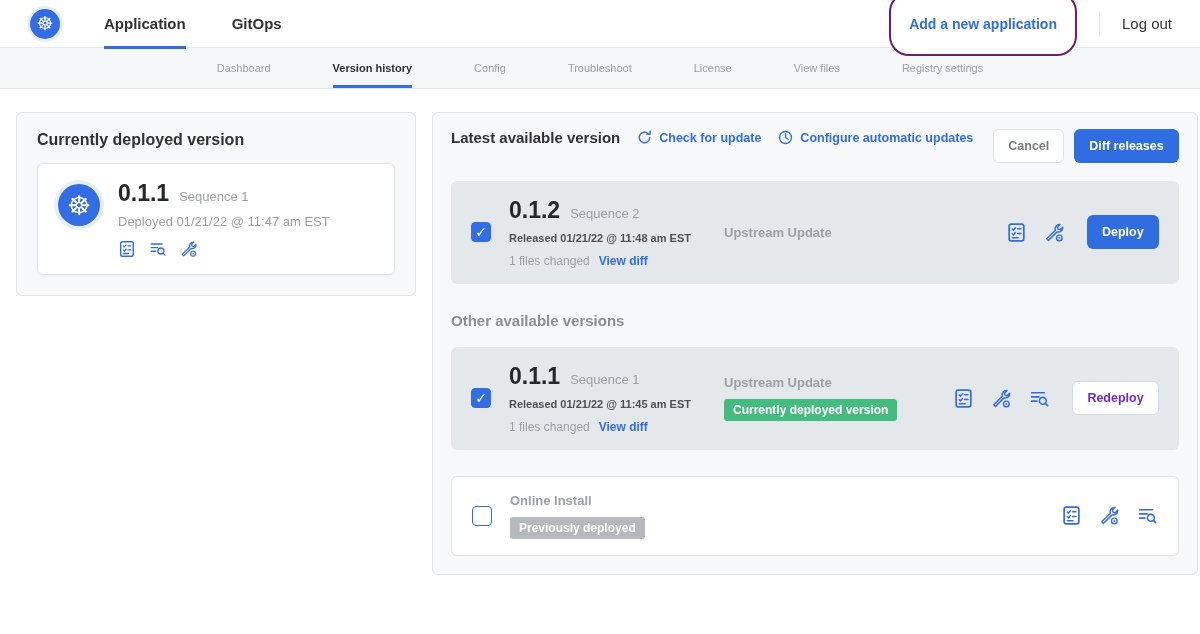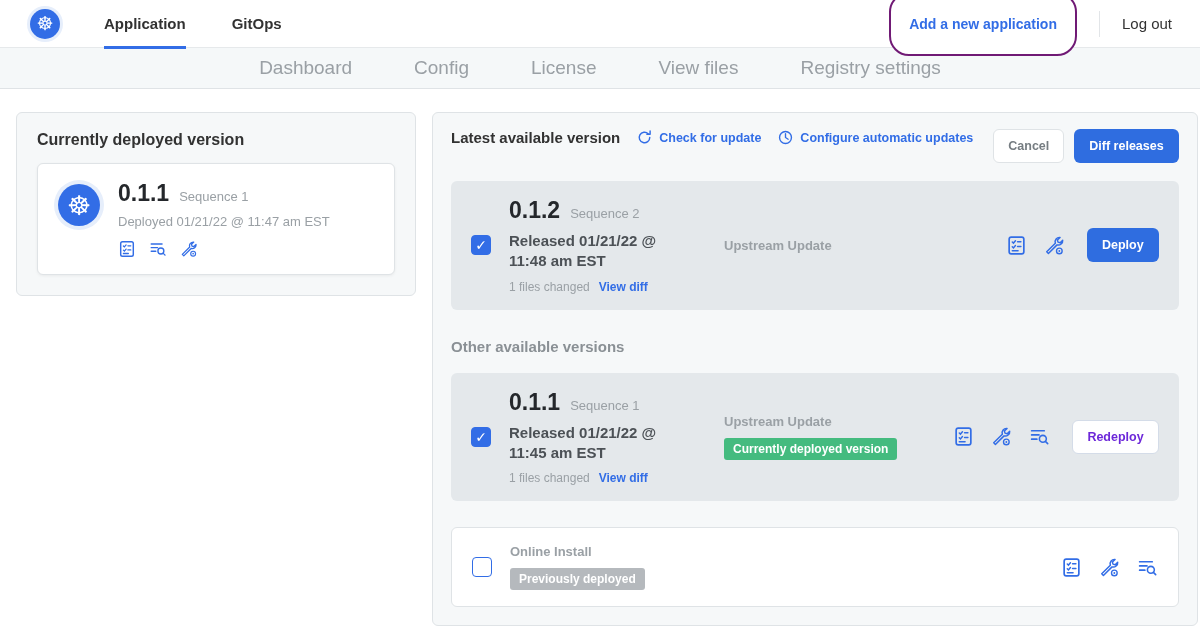--- a/index.html
+++ b/index.html
@@ -23,21 +23,21 @@
   .nav-tab { display:flex; align-items:center; margin-right:46px; font-size:15px; font-weight:700; color:#323232; position:relative; cursor:pointer; text-decoration:none; }
   .nav-tab.active::after { content:""; position:absolute; left:0; right:0; bottom:-1px; height:3px; background:#326de6; }
   .nav-right { margin-left:auto; display:flex; align-items:center; }
   .btn-pill { background:#fff; border:2px solid #701a75; color:#326de6; font-weight:700; font-size:14px;
     padding:22px 18px; border-radius:20px; cursor:pointer; font-family:inherit; white-space:nowrap; }
   .nav-divider { width:1px; height:26px; background:#e2e5e8; margin:0 22px; }
   .logout { font-size:15px; color:#323232; cursor:pointer; text-decoration:none; }
 
   
   .subnav { height:41px; background:#f5f8f9; border-bottom:1px solid #dfe3e6; display:flex; justify-content:center; gap:62px; }
-  .subnav-item { display:flex; align-items:center; font-size:19px; color:#9aa0a5; position:relative; cursor:pointer; text-decoration:none; white-space:nowrap; }
+  .subnav-item { display:flex; align-items:center; font-size:11px; color:#9aa0a5; position:relative; cursor:pointer; text-decoration:none; white-space:nowrap; }
   .subnav-item.active { color:#323232; font-weight:700; }
   .subnav-item.active::after { content:""; position:absolute; left:0; right:0; bottom:0; height:3px; background:#326de6; }
 
   
   .content { display:flex; align-items:flex-start; gap:16px; padding:23px 16px 16px; }
   .panel { background:#f6f8f9; border:1px solid #dfe3e6; border-radius:6px; }
 
   
   .deployed-panel { width:400px; flex:none; padding:18px 20px 20px; }
   .panel-title { margin:0 0 14px; font-size:16px; font-weight:700; color:#323232; }
@@ -71,21 +71,21 @@
   .row-white { background:#fff; border:1px solid #dfe3e6; }
   .mt16 { margin-top:16px; } .mt18 { margin-top:18px; } .mt26 { margin-top:26px; }
 
   .checkbox { width:20px; height:20px; flex:none; margin-right:18px; border-radius:4px;
     border:1px solid #326de6; background:#fff; position:relative; cursor:pointer; }
   .checkbox.checked { background:#326de6; border-color:#326de6; }
   .checkbox.checked::after { content:"✓"; position:absolute; inset:0; display:flex; align-items:center; justify-content:center;
     color:#fff; font-size:14px; font-weight:700; font-family:"DejaVu Sans",sans-serif; }
 
   .v-info { width:215px; flex:none; }
-  .v-released { font-size:15px; font-weight:700; color:#4c5156; margin-top:7px; width:182px; line-height:1.35; }
+  .v-released { font-size:11px; font-weight:700; color:#4c5156; margin-top:7px; width:182px; line-height:1.35; }
   .v-diff { margin-top:8px; display:flex; align-items:baseline; gap:9px; }
   .files { font-size:12px; color:#9aa0a5; }
   .view-diff { font-size:12px; font-weight:700; color:#326de6; cursor:pointer; text-decoration:none; }
 
   .v-source { flex:1; min-width:0; padding-right:10px; }
   .src-label { font-size:13px; font-weight:700; color:#9aa0a5; white-space:nowrap; }
   .badge { display:inline-block; margin-top:9px; padding:4px 9px; border-radius:3px; color:#fff; font-size:12px; font-weight:700; white-space:nowrap; }
   .badge-green { background:#44bb7f; }
   .badge-gray  { background:#b5b9bd; }
 
@@ -137,21 +137,23 @@
   </nav>
   <div class="nav-right">
     <button class="btn-pill">Add a new application</button>
     <span class="nav-divider"></span>
     <a class="logout">Log out</a>
   </div>
 </header>
 
 <nav class="subnav">
   <a class="subnav-item">Dashboard</a>
+  <a class="subnav-item active">Version history</a>
   <a class="subnav-item">Config</a>
+  <a class="subnav-item">Troubleshoot</a>
   <a class="subnav-item">License</a>
   <a class="subnav-item">View files</a>
   <a class="subnav-item">Registry settings</a>
 </nav>
 
 <main class="content">
 
   <section class="panel deployed-panel">
     <h2 class="panel-title">Currently deployed version</h2>
     <div class="deployed-card">

